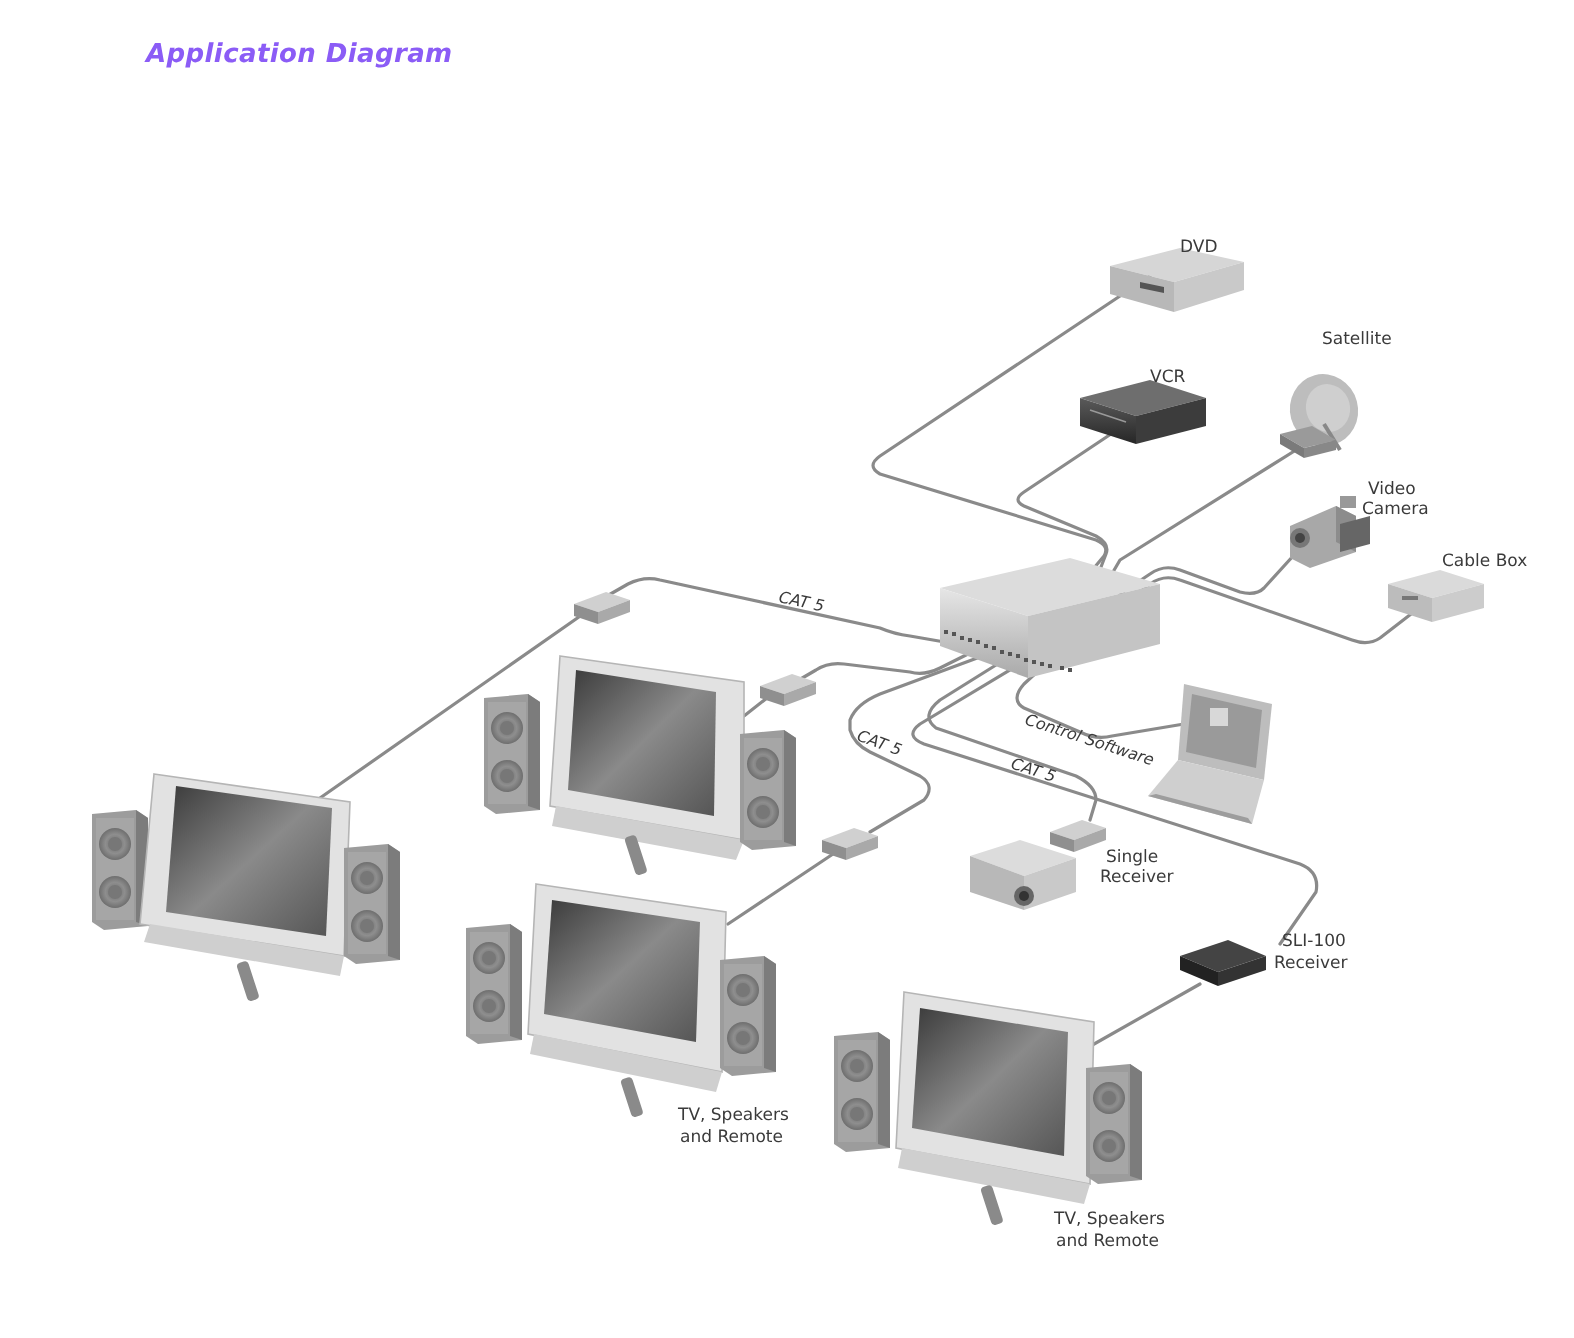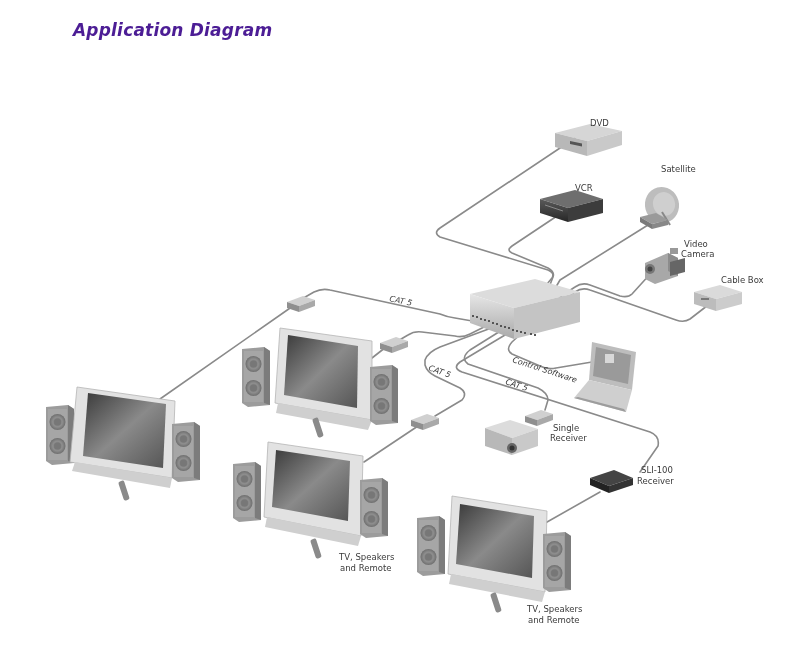--- a/index.html
+++ b/index.html
@@ -1,17 +1,17 @@
 <!DOCTYPE html>
 <html><head>
 <meta charset="utf-8">
 <style>
   html, body { margin: 0; padding: 0; background: #ffffff; }
   body { width: 787px; height: 669px; position: relative; overflow: hidden; font-family: "DejaVu Sans", sans-serif; }
-  .title { position: absolute; left: 73px; top: 20px; font-family: "DejaVu Sans", sans-serif; font-style: italic; font-weight: bold; font-size: 17px; color: #4c1d95; letter-spacing: 0.2px; }
+  .title { position: absolute; left: 73px; top: 20px; font-family: "DejaVu Sans", sans-serif; font-style: italic; font-weight: bold; font-size: 13px; color: #8b5cf6; letter-spacing: 0.2px; }
   svg.diagram { position: absolute; left: 0; top: 0; }
   .lbl { font-family: "DejaVu Sans", sans-serif; font-size: 8.5px; fill: #3a3a3a; }
   .cable-lbl { font-family: "DejaVu Sans", sans-serif; font-style: italic; font-size: 8px; fill: #3a3a3a; }
   .cable { fill: none; stroke: #8a8a8a; stroke-width: 1.6; stroke-linejoin: round; stroke-linecap: round; }
 </style>
 </head>
 <body>
 
 <div class="title">Application Diagram</div>
 

